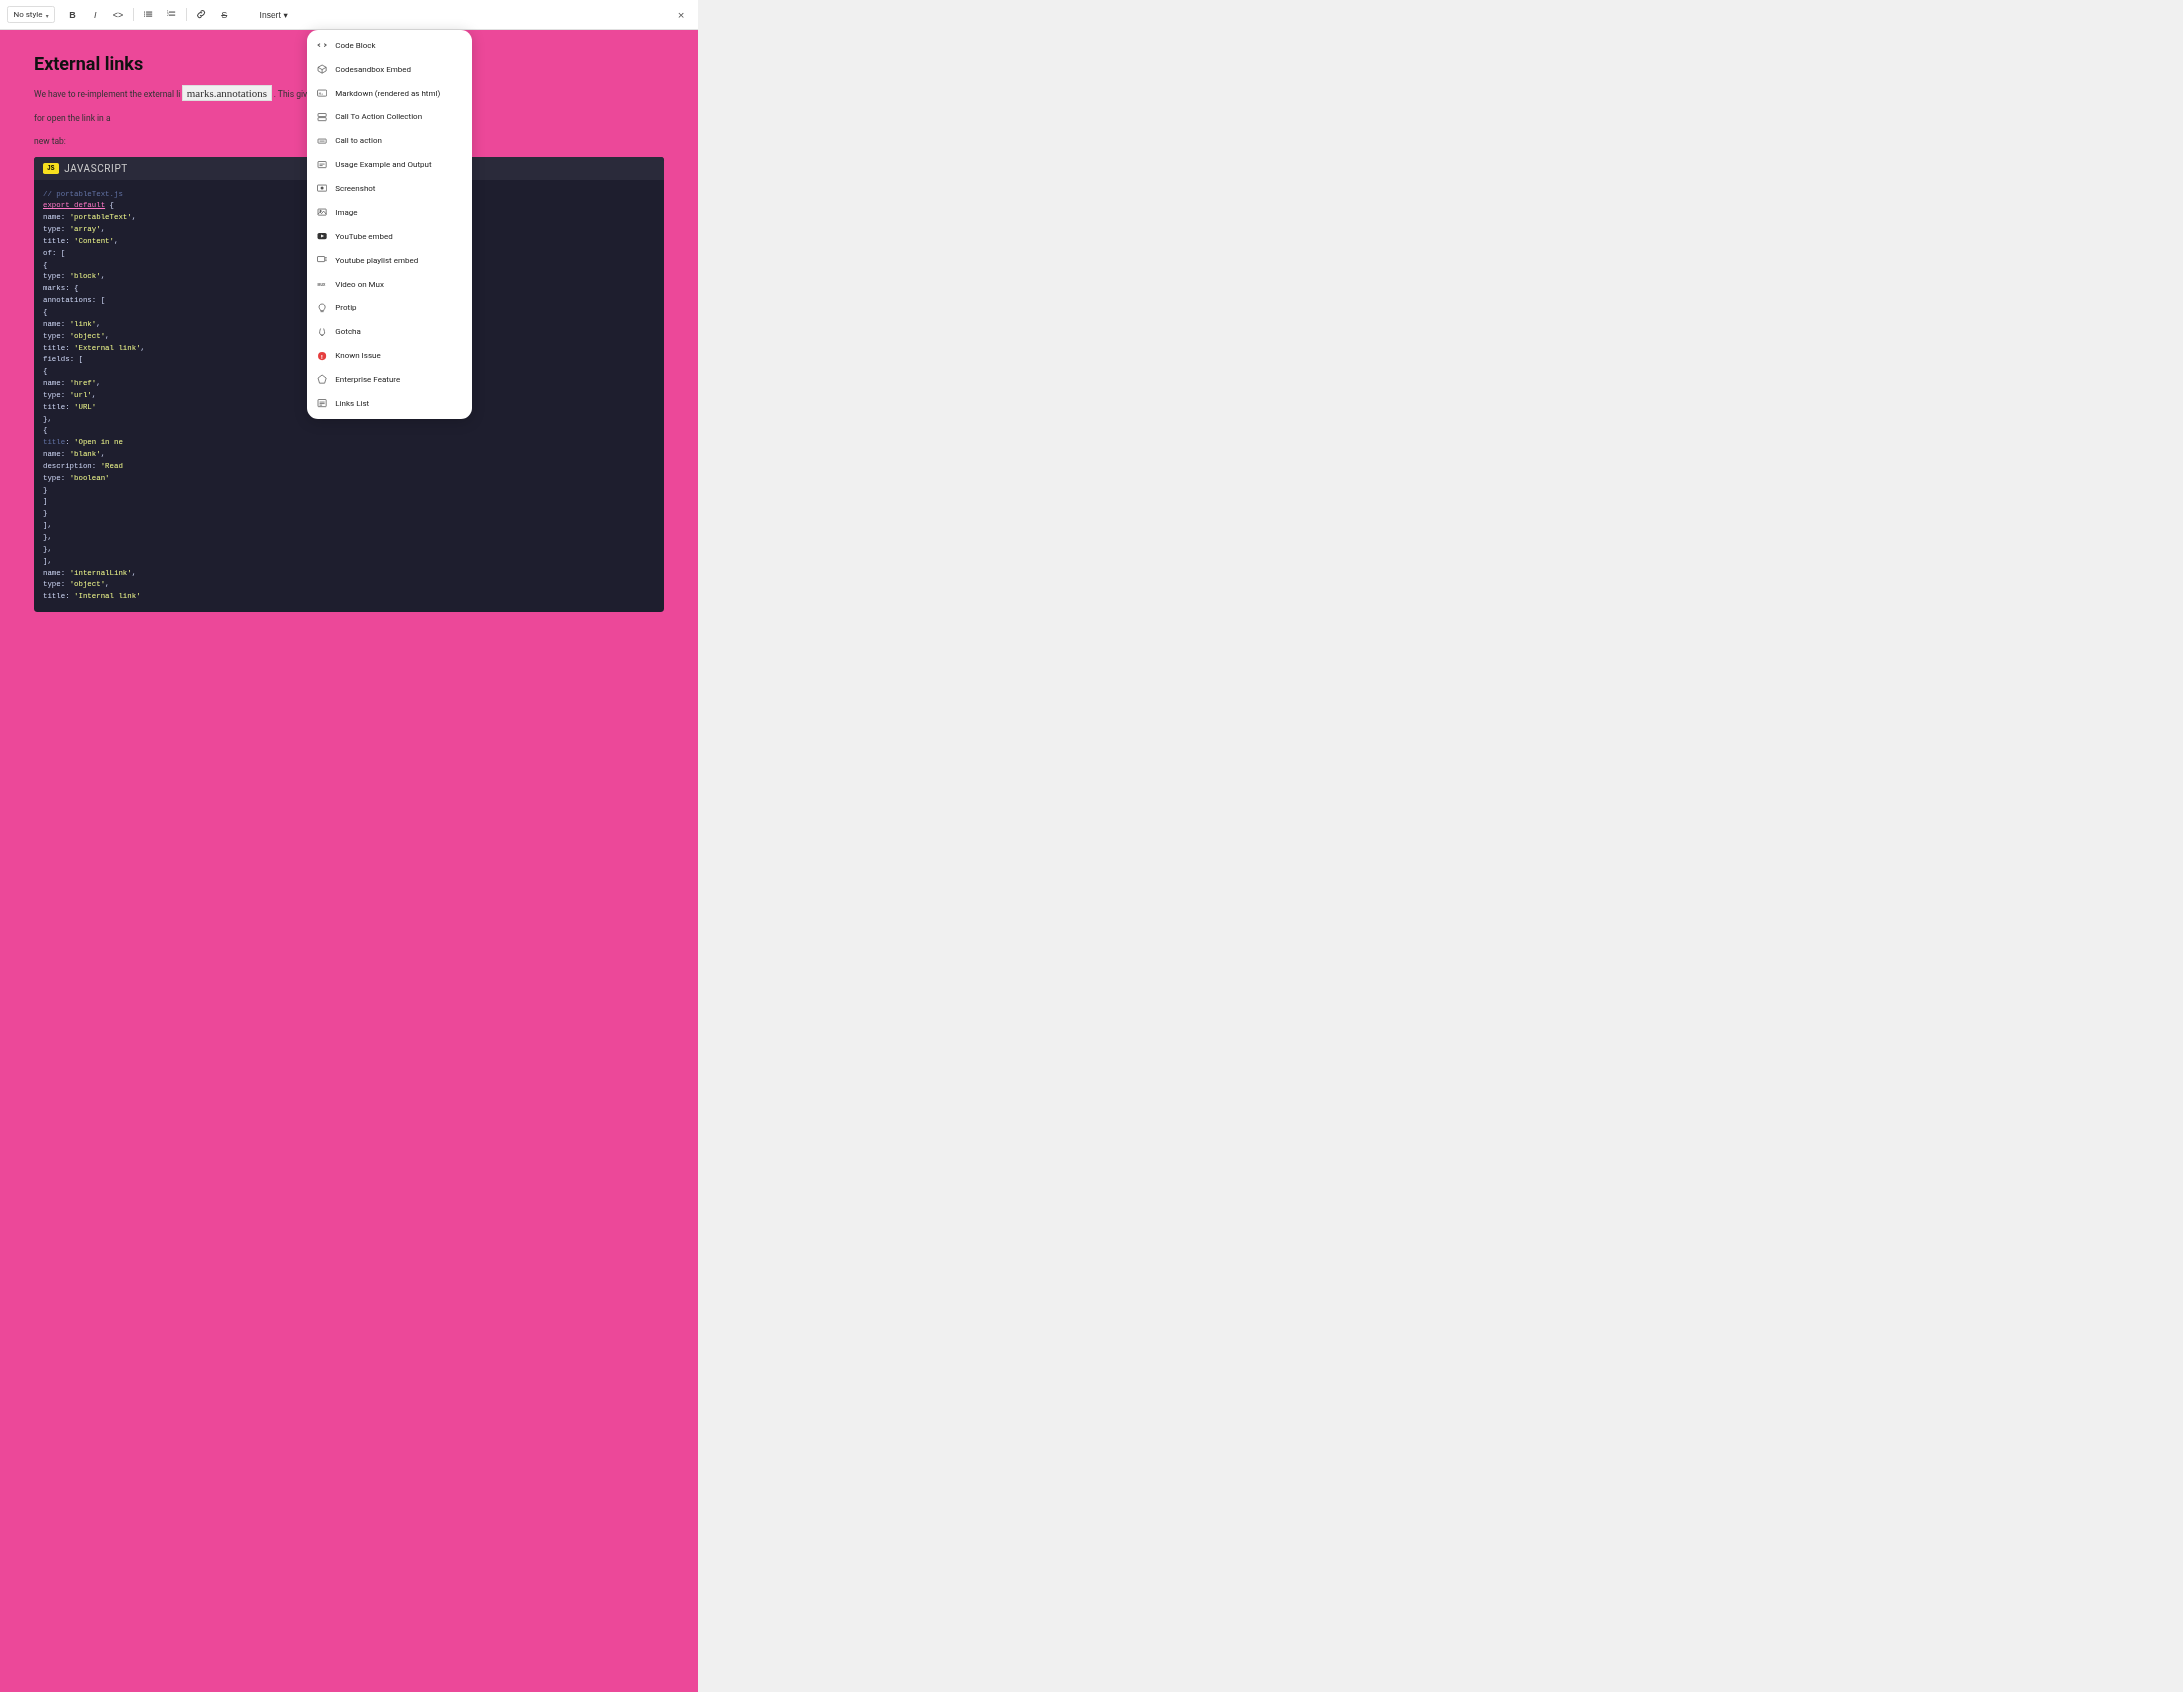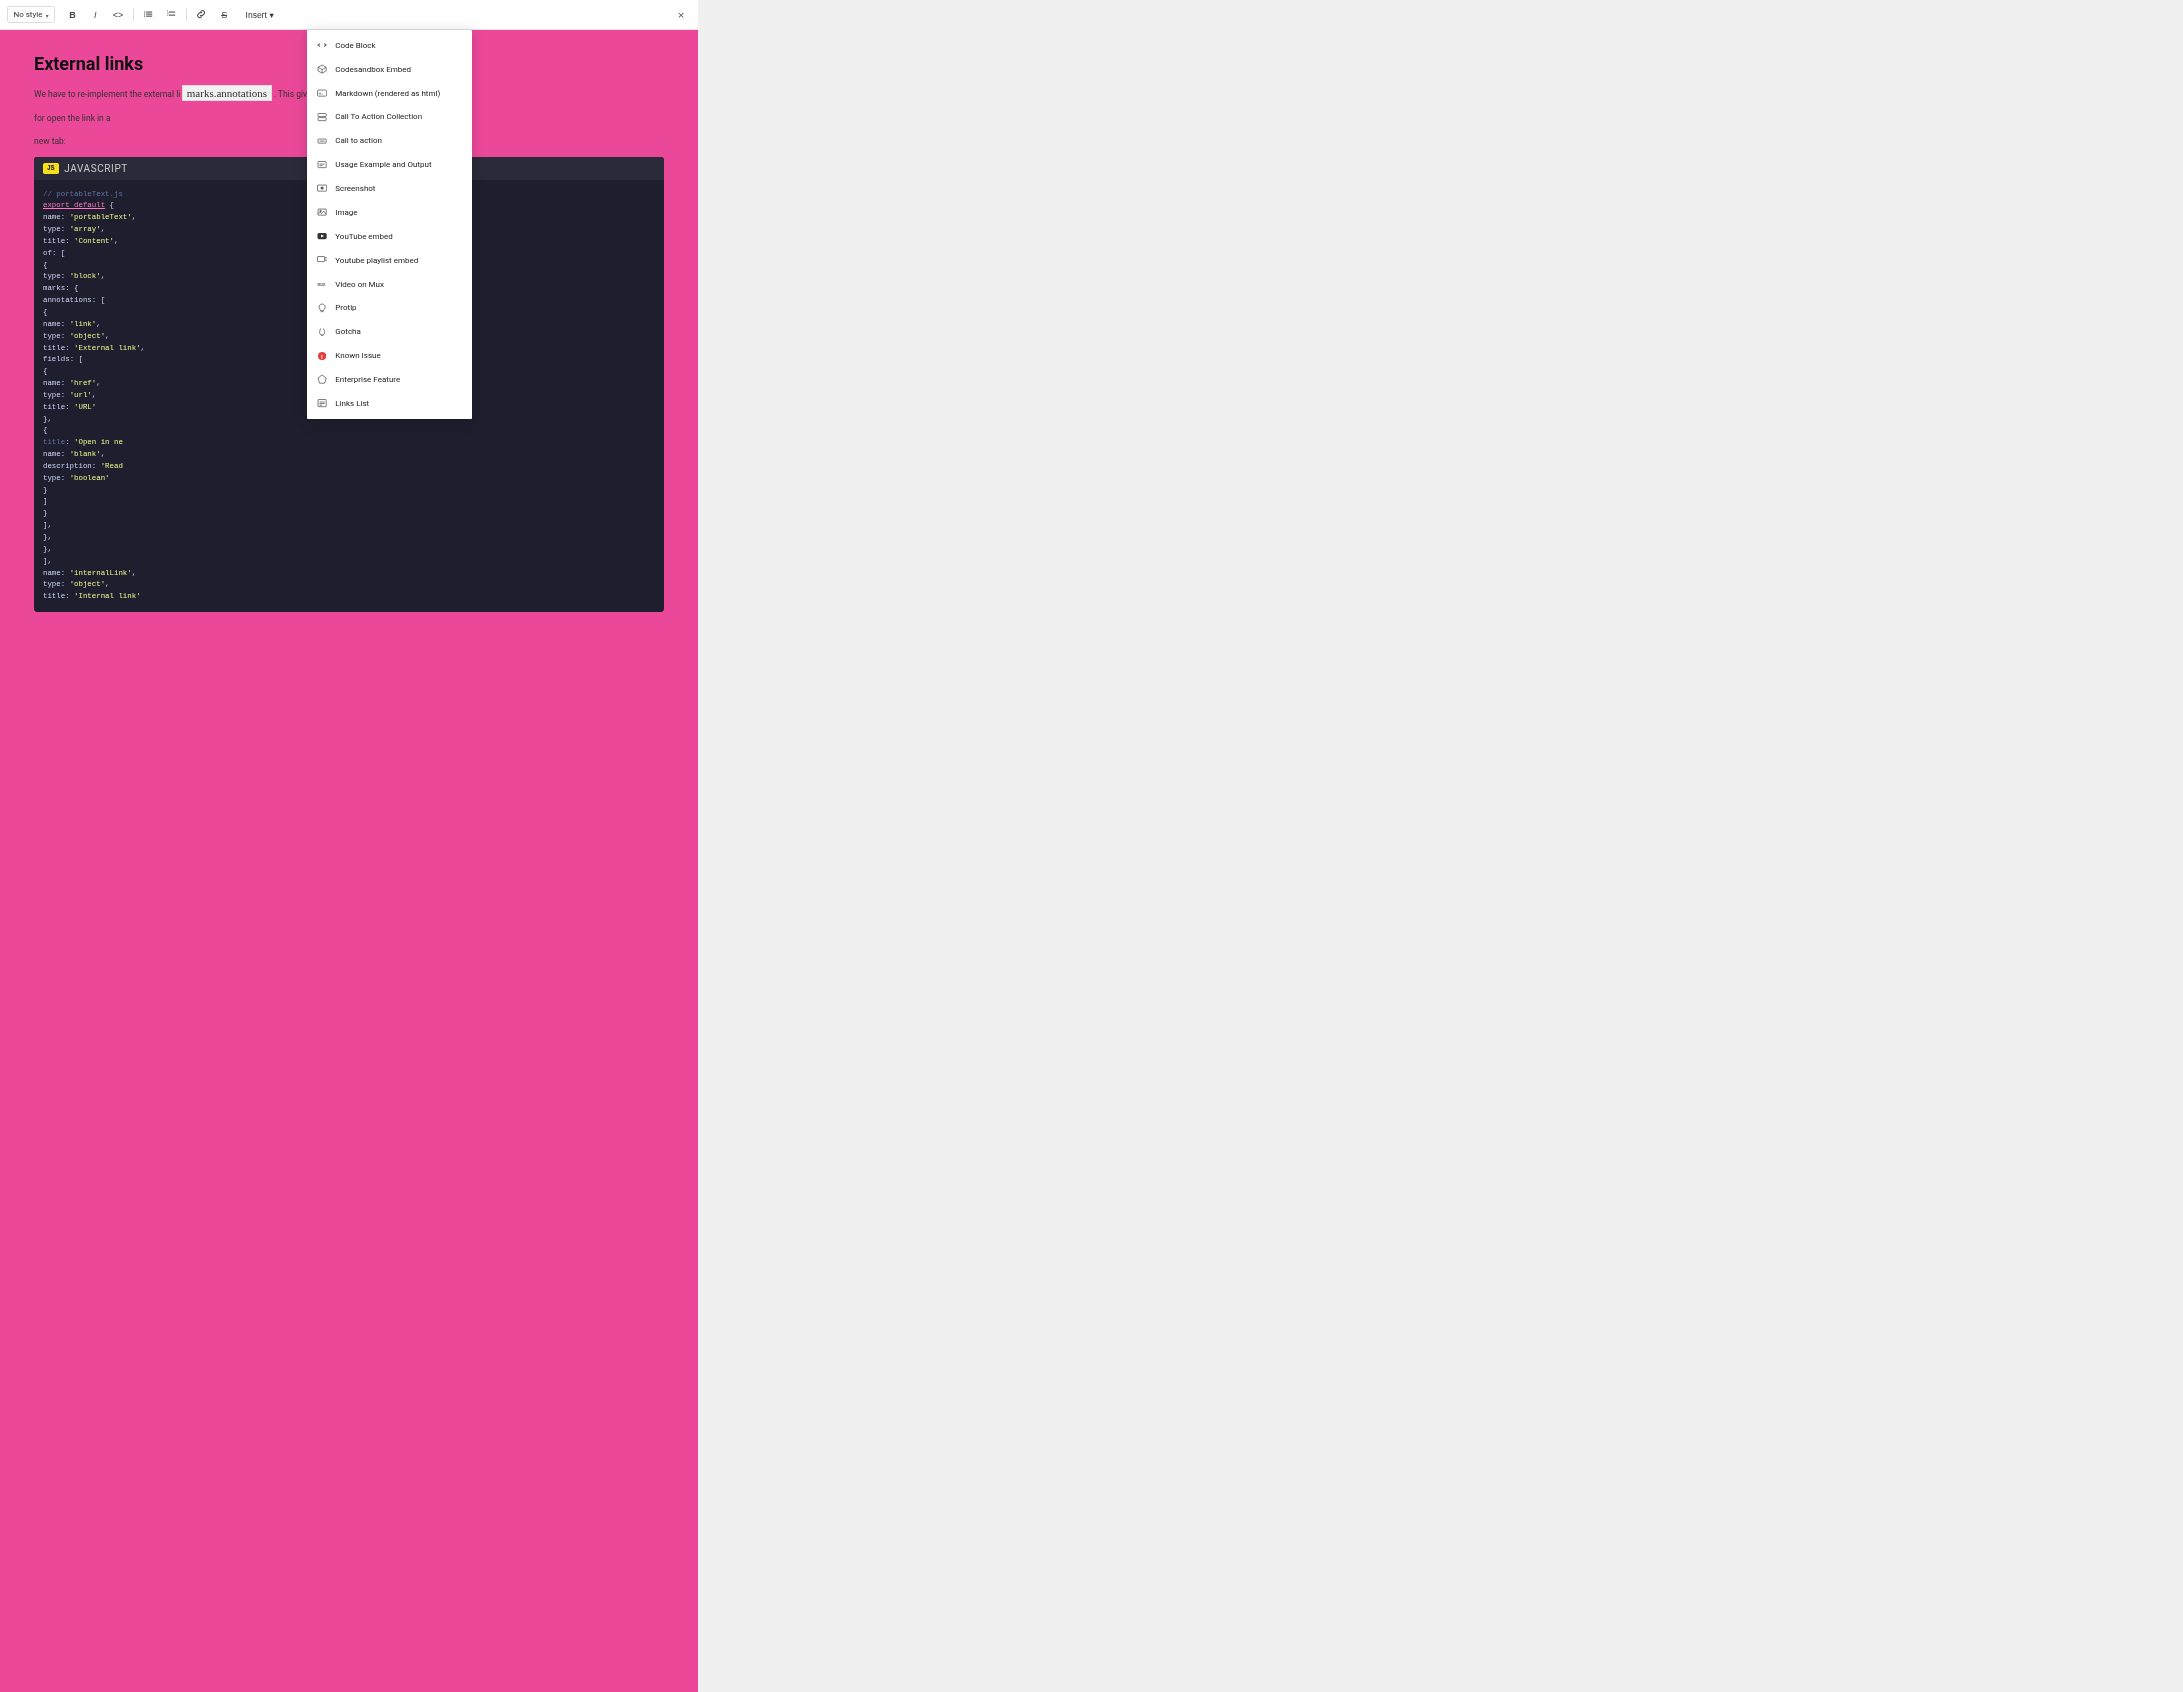--- a/index.html
+++ b/index.html
@@ -67,21 +67,21 @@
       display: flex;
       align-items: center;
       gap: 2.8px;
       padding: 3.4px 6.8px;
       border: none;
       background: transparent;
       font-size: 8.5px;
       cursor: pointer;
       color: #333;
       border-radius: 2.3px;
-      margin-left: 2px;
+      margin-left: 16px;
     }
 
     .toolbar-close {
       margin-left: auto;
       width: 20.5px;
       height: 20.5px;
       display: flex;
       align-items: center;
       justify-content: center;
       border: none;
@@ -177,21 +177,21 @@
     .code-content .string { color: #f1fa8c; }
     .code-content .prop { color: #cdd6f4; }
 
     
     .dropdown-menu {
       position: absolute;
       top: 0;
       left: 307px;
       width: 165px;
       background: #fff;
-      border-radius: 1px;
+      border-radius: 11px;
       box-shadow: 0 2.3px 13.6px rgba(0,0,0,0.18);
       z-index: 100;
       overflow: hidden;
       padding: 3.4px 0;
     }
 
     .dropdown-item {
       display: flex;
       align-items: center;
       gap: 6.8px;

